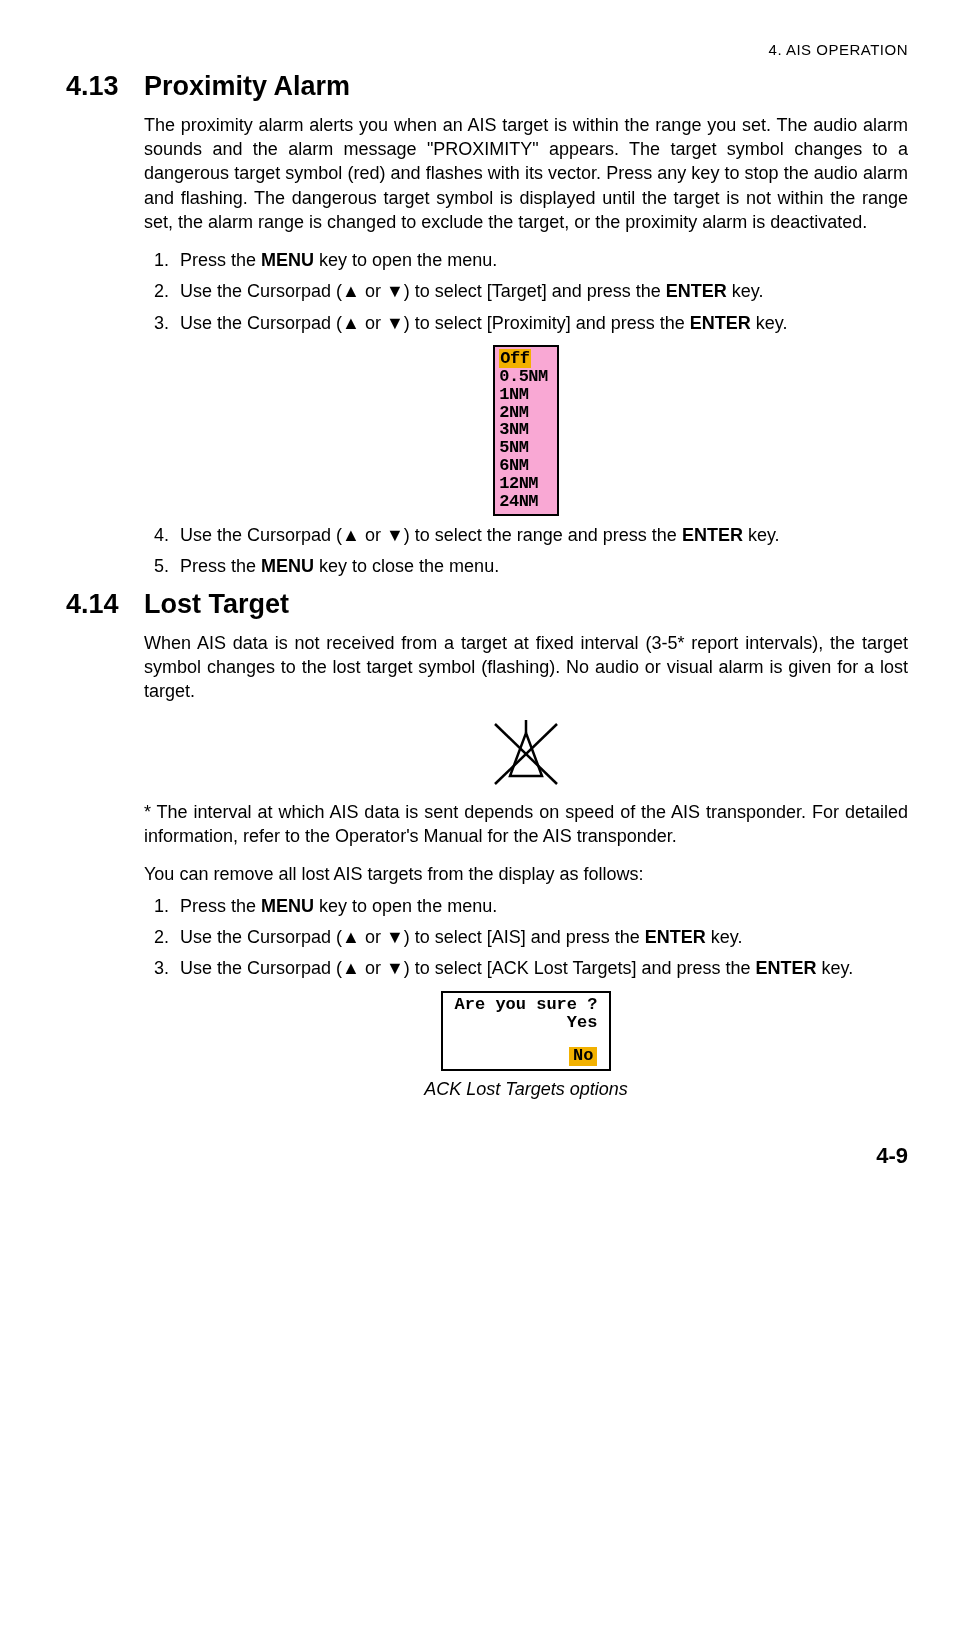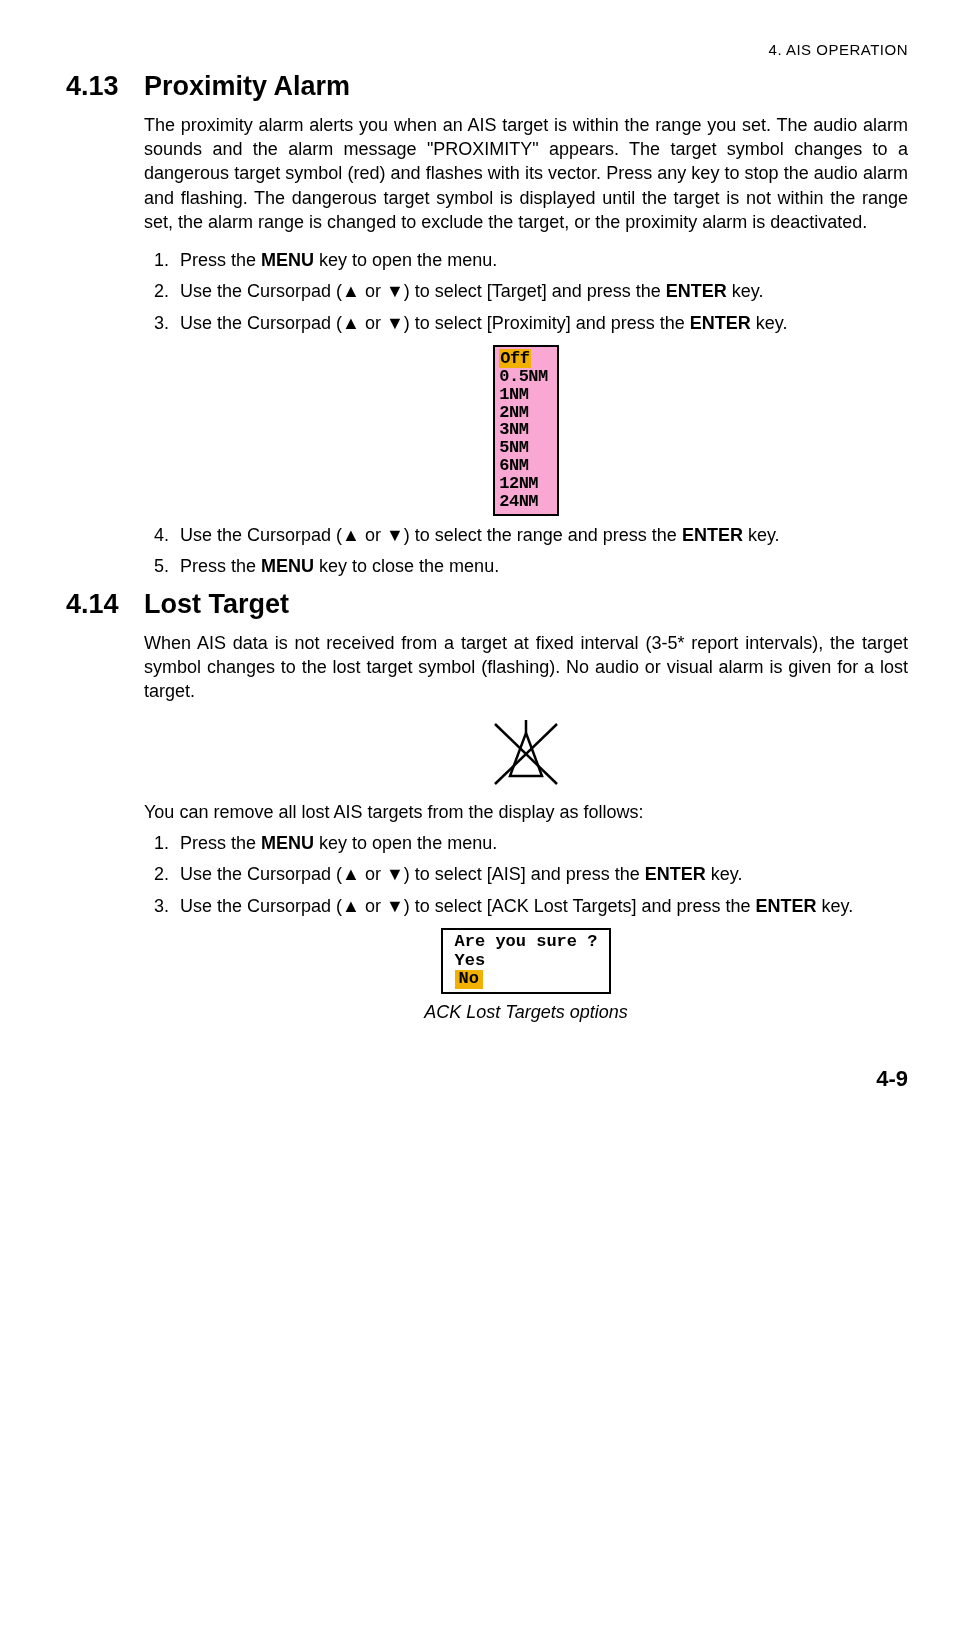--- a/index.html
+++ b/index.html
@@ -77,31 +77,32 @@
   .caption {
     font-style: italic;
     font-size: 18px;
     margin: 6px 0 6px 0;
   }
   .ack-box {
     display: inline-block;
     border: 2px solid #000;
     background: #fff;
     padding: 3px 12px 3px 12px;
-    text-align: left;
+    text-align: right;
     font-family: "Courier New", monospace;
     font-weight: bold;
     font-size: 17px;
     line-height: 1.1;
     letter-spacing: 0px;
   }
   .ack-box .no {
     background: #f2b100;
     display: inline-block;
     padding: 0 4px;
+    margin-top: 14px;
   }
   .lost-svg {
     display: inline-block;
   }
   .page-num {
     text-align: right;
     font-size: 22px;
     font-weight: bold;
     margin-top: 40px;
   }
@@ -169,20 +170,21 @@
         <g stroke="#000" stroke-width="2.5" fill="none">
           <polygon points="41,15 57,58 25,58" fill="#fff"></polygon>
           <line x1="41" y1="2" x2="41" y2="15"></line>
           <line x1="10" y1="6" x2="72" y2="66"></line>
           <line x1="72" y1="6" x2="10" y2="66"></line>
         </g>
       </svg>
     </div>
   </div>
 
+  <p class="para">* The interval at which AIS data is sent depends on speed of the AIS transponder. For detailed information, refer to the Operator's Manual for the AIS transponder.</p>
 
   <p class="para" style="margin-bottom:6px">You can remove all lost AIS targets from the display as follows:</p>
 
   <ol>
     <li>
       <span>Press the </span><span class="bold">MENU</span><span> key to open the menu.</span>
     </li>
     <li>
       <span>Use the Cursorpad (▲ or ▼) to select [AIS] and press the </span><span class="bold">ENTER</span><span> key.</span>
     </li>

